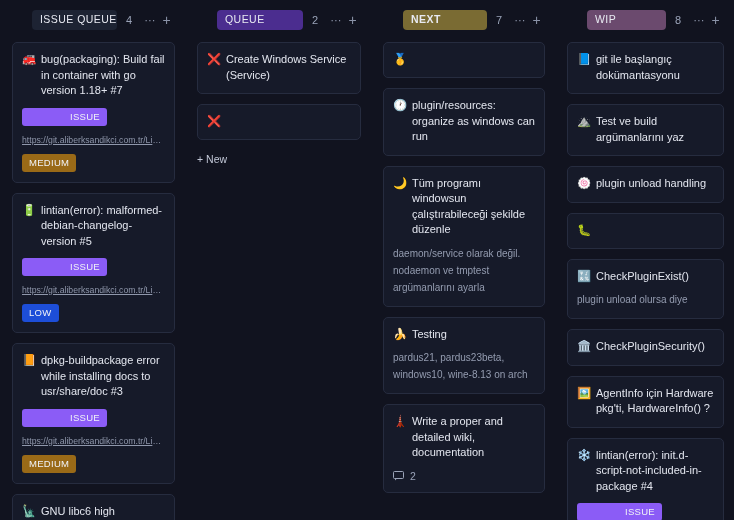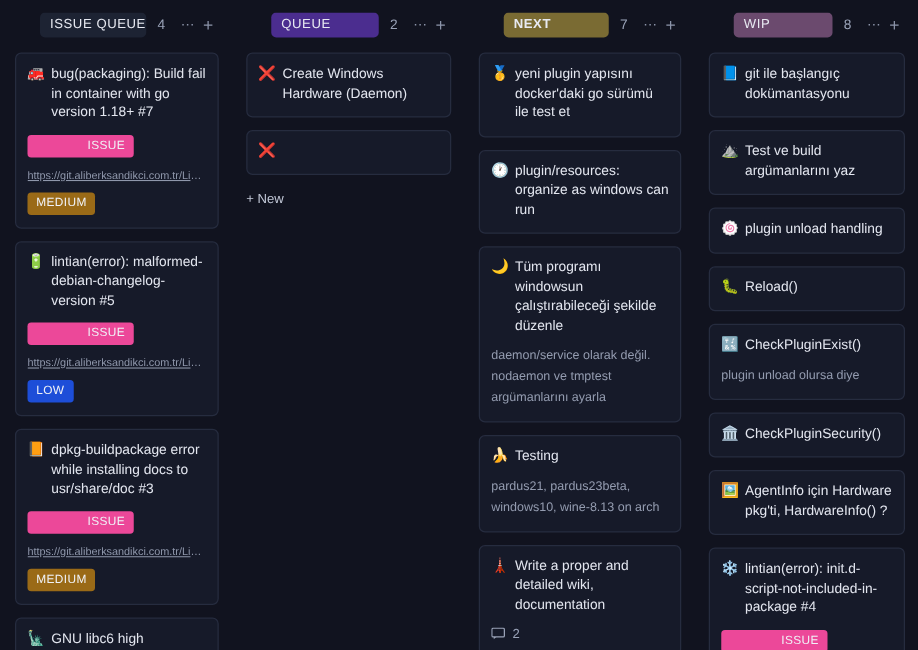--- a/index.html
+++ b/index.html
@@ -101,21 +101,21 @@
   }
   .badge {
     display: inline-block;
     font-size: 9.5px;
     letter-spacing: .3px;
     padding: 3px 7px 4px 7px;
     border-radius: 3px;
     color: #f0f2f7;
     margin-top: 9px;
   }
-  .badge-issue { background: #ec4899; padding-left: 48px; }
+  .badge-issue { background: #8b5cf6; padding-left: 48px; }
   .badge-medium { background: #9a6a17; }
   .badge-low { background: #1d4ed8; }
   .card-link {
     display: block;
     font-size: 8.7px;
     color: #8f97ab;
     text-decoration: underline;
     margin-top: 9px;
     white-space: nowrap;
     overflow: hidden;
@@ -174,21 +174,21 @@
       <div class="col-header">
         <div class="col-title" style="background: rgb(75, 45, 143);">QUEUE</div>
         <div class="col-count">2</div>
         <div class="col-dots">⋯</div>
         <div class="col-plus">+</div>
       </div>
       <div class="cards">
         <div class="card">
           <div class="card-title-row">
             <span class="card-emoji">❌</span>
-            <span class="card-title">Create Windows Hardware (Daemon)</span>
+            <span class="card-title">Create Windows Service (Service)</span>
           </div>
         </div>
         <div class="card">
           <div class="card-title-row">
             <span class="card-emoji">❌</span>
           </div>
         </div>
       </div>
       <div class="add-new">+ New</div>
     </div>
@@ -196,21 +196,20 @@
       <div class="col-header">
         <div class="col-title" style="background: rgb(122, 107, 51); font-weight: bold;">NEXT</div>
         <div class="col-count">7</div>
         <div class="col-dots">⋯</div>
         <div class="col-plus">+</div>
       </div>
       <div class="cards">
         <div class="card">
           <div class="card-title-row">
             <span class="card-emoji">🥇</span>
-            <span class="card-title">yeni plugin yapısını docker'daki go sürümü ile test et</span>
           </div>
         </div>
         <div class="card">
           <div class="card-title-row">
             <span class="card-emoji">🕐</span>
             <span class="card-title">plugin/resources: organize as windows can run</span>
           </div>
         </div>
         <div class="card">
           <div class="card-title-row">
@@ -265,21 +264,20 @@
         </div>
         <div class="card">
           <div class="card-title-row">
             <span class="card-emoji">🍥</span>
             <span class="card-title">plugin unload handling</span>
           </div>
         </div>
         <div class="card">
           <div class="card-title-row">
             <span class="card-emoji">🐛</span>
-            <span class="card-title">Reload()</span>
           </div>
         </div>
         <div class="card">
           <div class="card-title-row">
             <span class="card-emoji">🔣</span>
             <span class="card-title">CheckPluginExist()</span>
           </div>
           <div class="card-desc">plugin unload olursa diye</div>
         </div>
         <div class="card">

